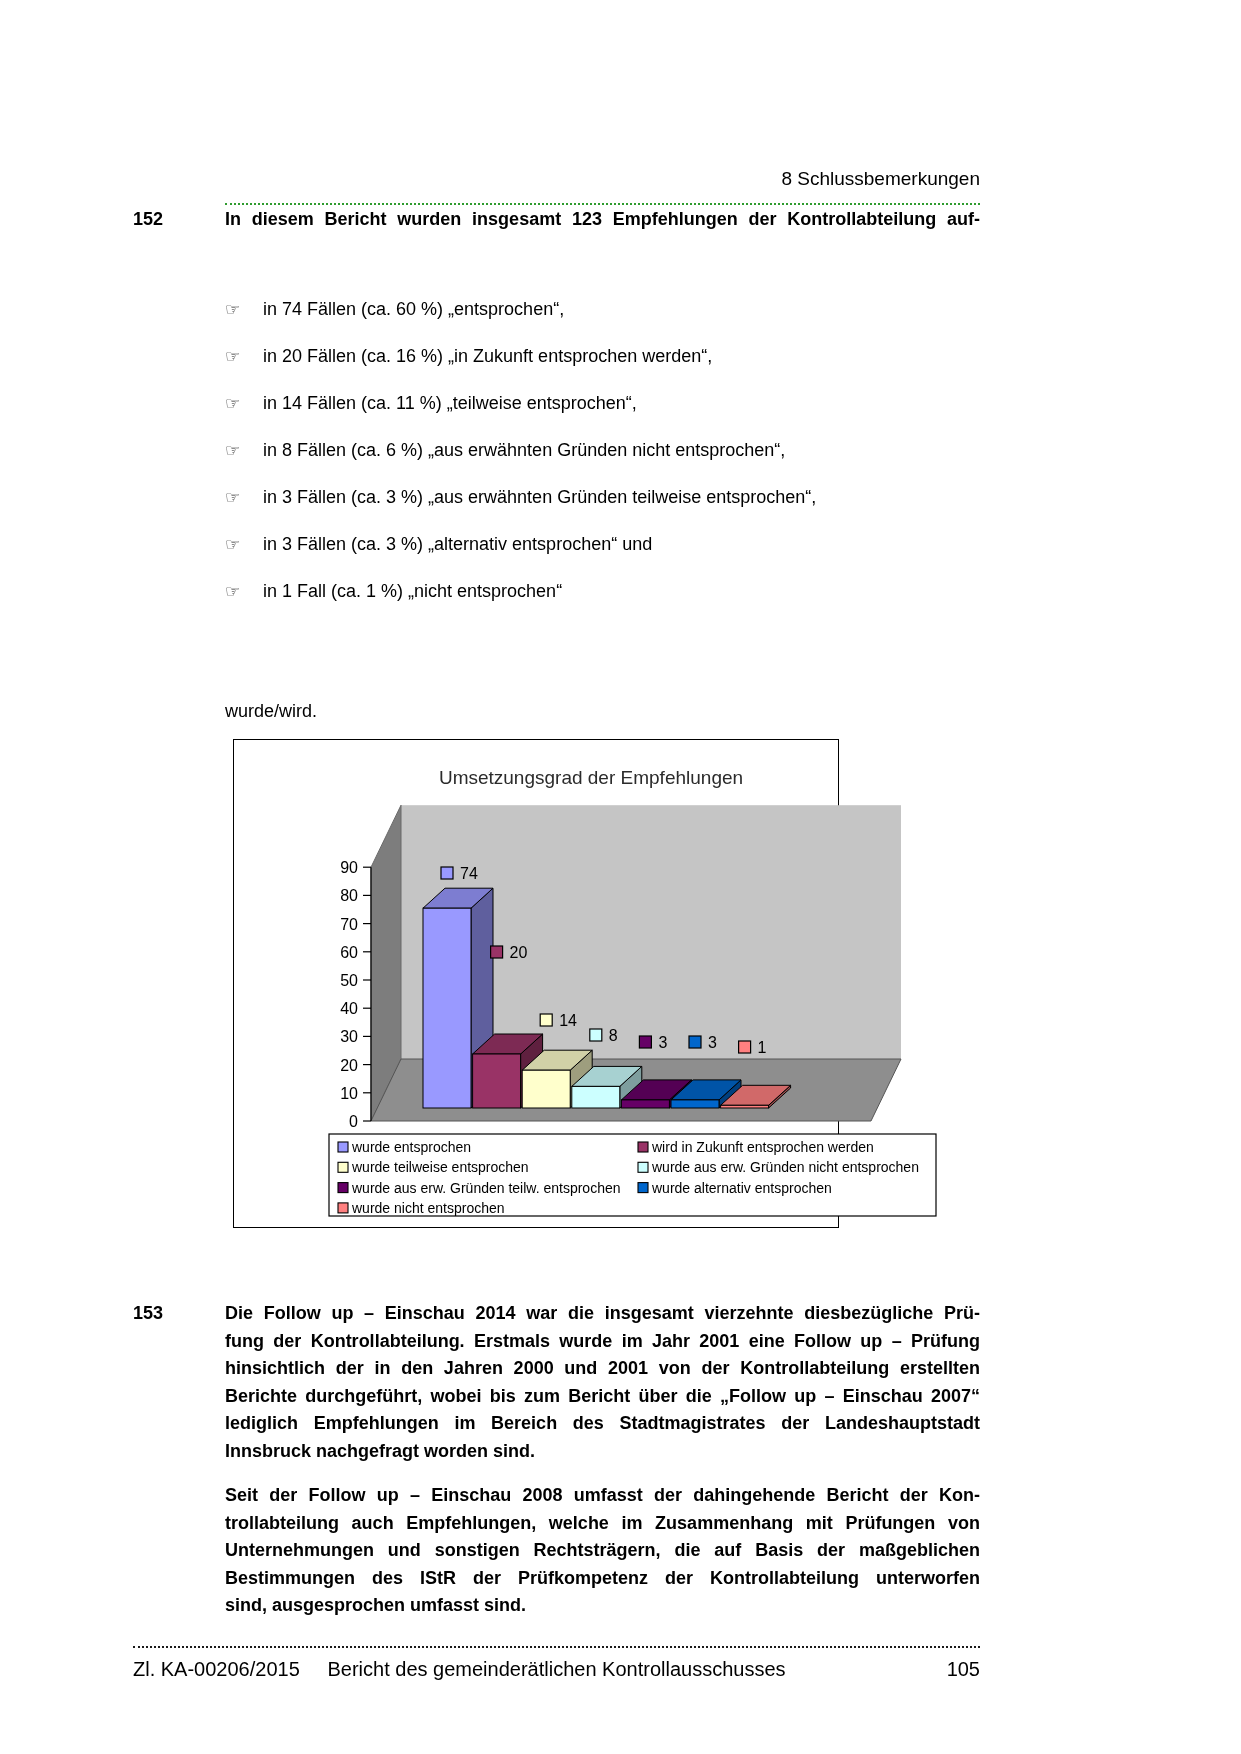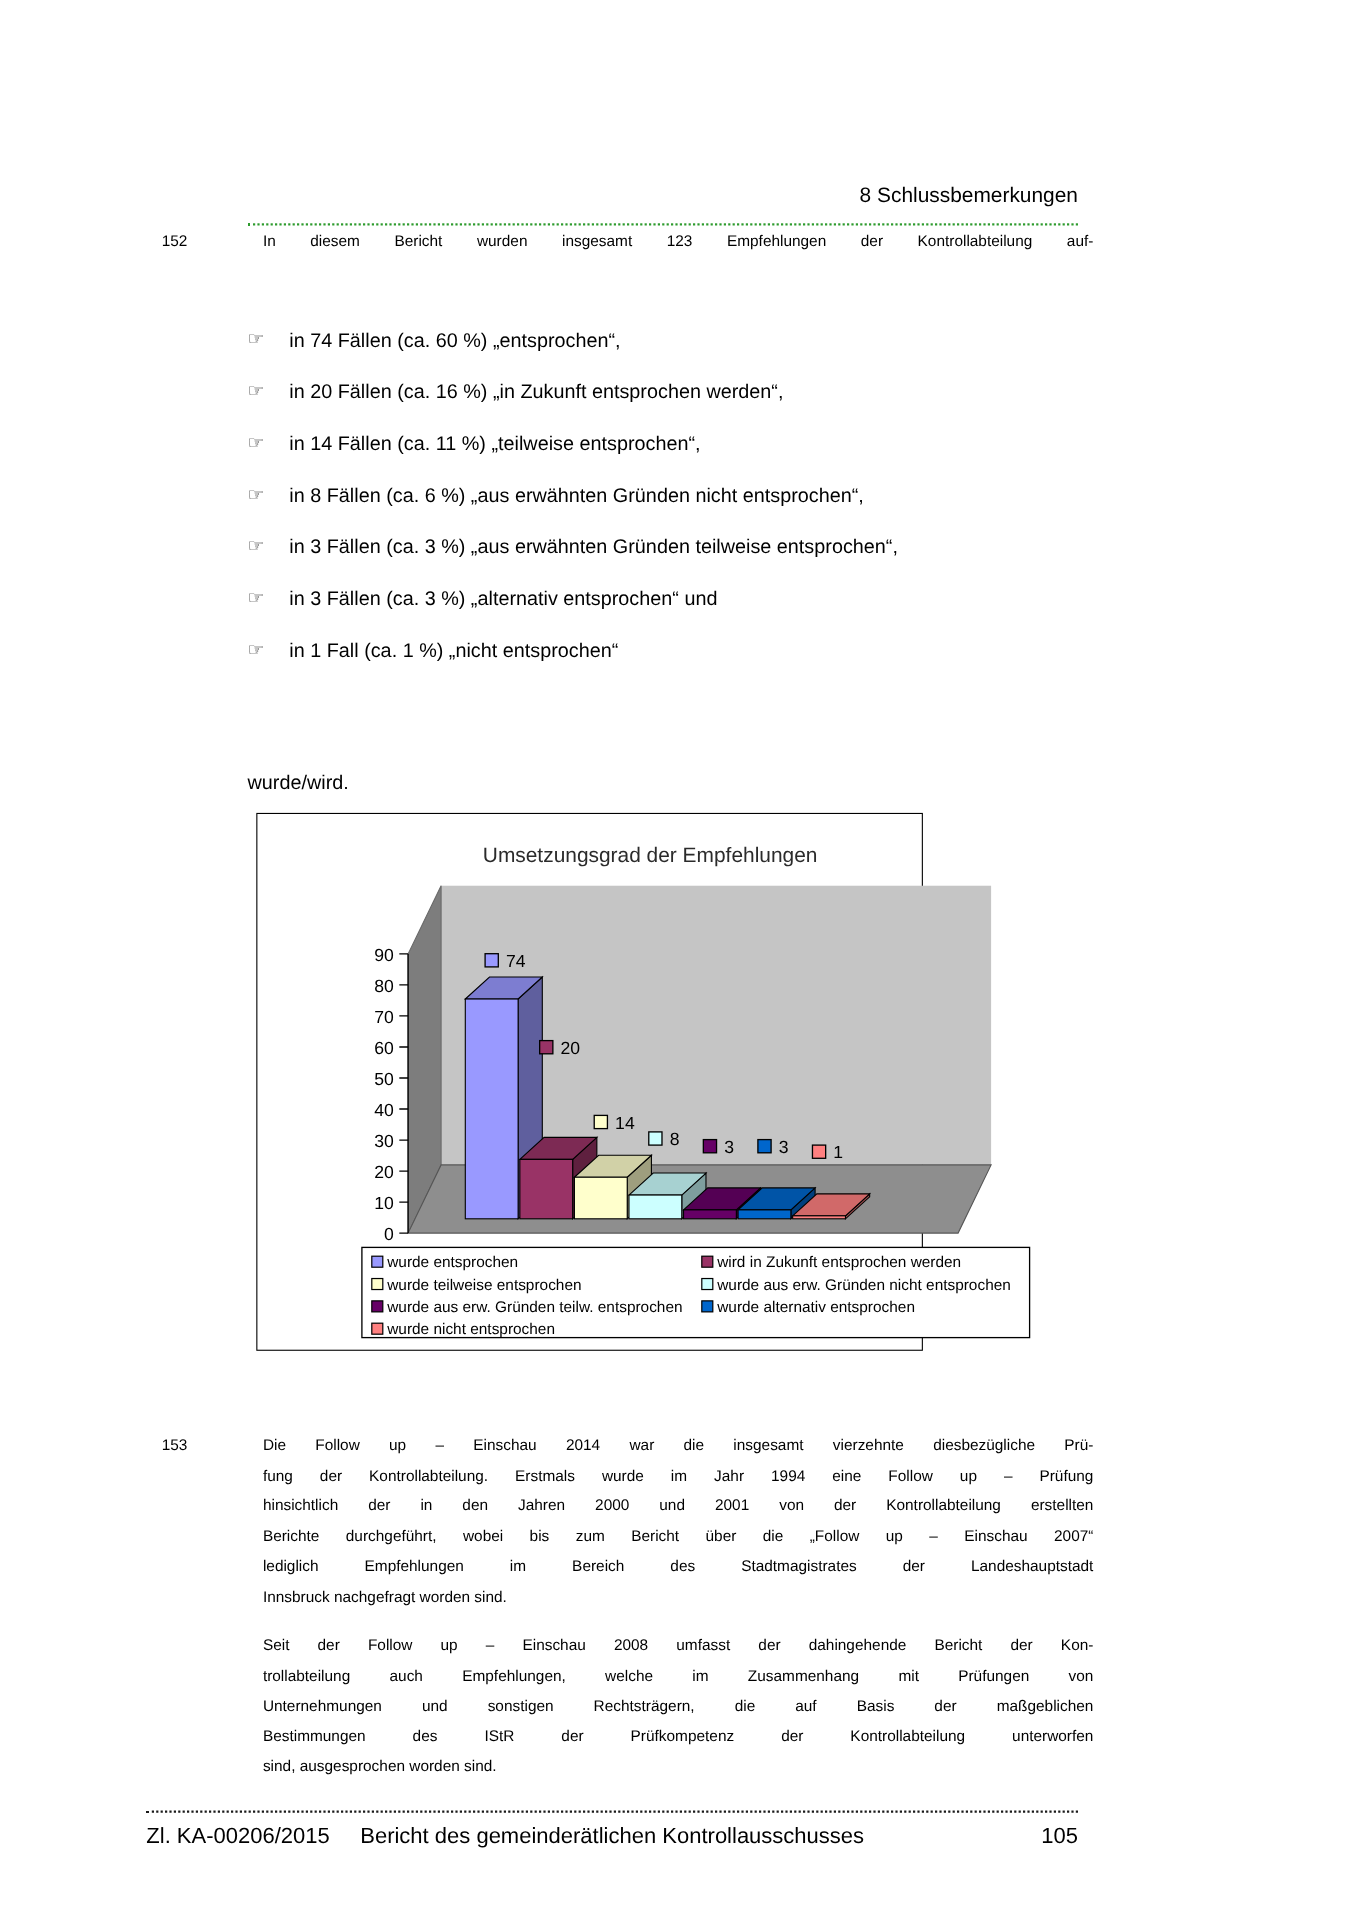--- a/index.html
+++ b/index.html
@@ -1,21 +1,21 @@
 <!DOCTYPE html>
 <html><head>
 <meta charset="utf-8">
 <style>
   html,body{margin:0;padding:0;background:#fff;}
   body{width:1241px;height:1754px;position:relative;font-family:"Liberation Sans",sans-serif;color:#000;}
   .abs{position:absolute;}
   .green{color:#000000;}
   .section-head{left:225px;width:755px;top:168px;text-align:right;font-size:19px;}
   .head-rule{left:225px;width:755px;top:203px;border-top:2px dotted #2e9b2e;height:0;}
-  .para{left:147px;width:847px;font-size:14px;line-height:27.5px;}
+  .para{left:133px;width:847px;font-size:18px;line-height:27.5px;font-weight:bold;}
   .para .pnum{position:absolute;left:0;top:0;}
   .ptext{margin-left:92px;}
   .jline{text-align:justify;text-align-last:justify;}
   .jline.last{text-align:left;text-align-last:left;}
   .bullets{left:225px;width:760px;top:296px;font-size:18px;}
   .bullet-item{position:relative;height:26px;line-height:26px;margin-bottom:21px;}
   .bullet-item .marker{position:absolute;left:0;top:0;font-family:"DejaVu Sans",sans-serif;font-size:17px;color:#222;}
   .bullet-item .btxt{margin-left:38px;white-space:nowrap;}
   .closing{left:225px;top:656px;font-size:18px;margin-top:45px;}
   .chart-box{left:233px;top:739px;width:606px;height:489px;border:1.5px solid #000;background:#fff;box-sizing:border-box;}
@@ -131,32 +131,32 @@
       <text x="418" y="432.3" font-size="14" text-anchor="start" fill="#000">wurde aus erw. Gründen nicht entsprochen</text>
       <rect x="404" y="442.6" width="10" height="10" fill="#0066CC" stroke="#000" stroke-width="1.1"></rect>
       <text x="418" y="452.6" font-size="14" text-anchor="start" fill="#000">wurde alternativ entsprochen</text>
     </svg>
 </div>
 
 <div class="abs para p153">
   <span class="pnum">153</span>
   <div class="ptext">
       <div class="jline">Die Follow up – Einschau 2014 war die insgesamt vierzehnte diesbezügliche Prü-</div>
-      <div class="jline">fung der Kontrollabteilung. Erstmals wurde im Jahr 1994 eine Follow up – Prüfung</div>
+      <div class="jline">fung der Kontrollabteilung. Erstmals wurde im Jahr 2001 eine Follow up – Prüfung</div>
       <div class="jline">hinsichtlich der in den Jahren 2000 und 2001 von der Kontrollabteilung erstellten</div>
       <div class="jline">Berichte durchgeführt, wobei bis zum Bericht über die „Follow up – Einschau 2007“</div>
       <div class="jline">lediglich Empfehlungen im Bereich des Stadtmagistrates der Landeshauptstadt</div>
       <div class="jline last">Innsbruck nachgefragt worden sind.</div>
     </div>
   <div class="ptext block2">
       <div class="jline">Seit der Follow up – Einschau 2008 umfasst der dahingehende Bericht der Kon-</div>
       <div class="jline">trollabteilung auch Empfehlungen, welche im Zusammenhang mit Prüfungen von</div>
       <div class="jline">Unternehmungen und sonstigen Rechtsträgern, die auf Basis der maßgeblichen</div>
       <div class="jline">Bestimmungen des IStR der Prüfkompetenz der Kontrollabteilung unterworfen</div>
-      <div class="jline last">sind, ausgesprochen worden sind.</div>
+      <div class="jline last">sind, ausgesprochen umfasst sind.</div>
     </div>
 </div>
 
 <div class="abs foot-rule"></div>
 <div class="abs footer">
   <span class="fl">Zl. KA-00206/2015</span>
   <span class="fc">Bericht des gemeinderätlichen Kontrollausschusses</span>
   <span class="fr">105</span>
 </div>
 

